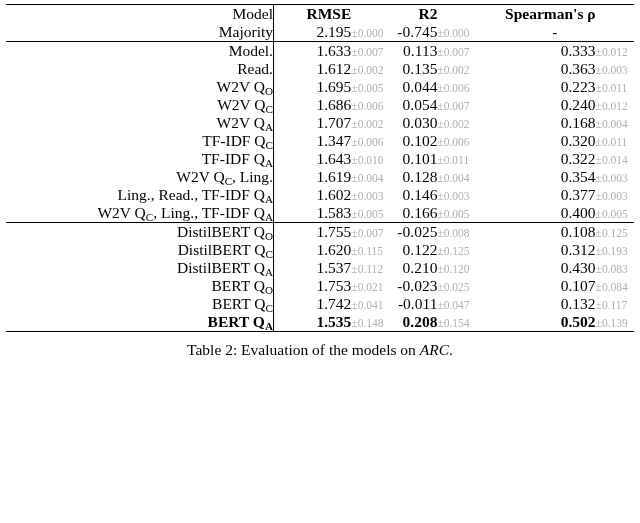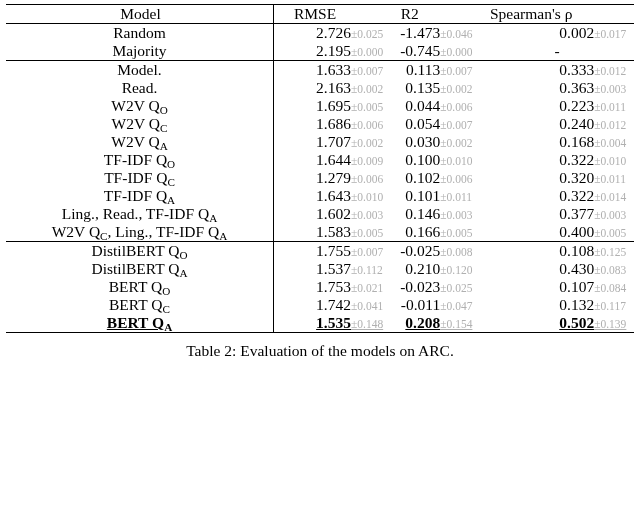--- a/index.html
+++ b/index.html
@@ -24,45 +24,46 @@
     width: 628px;
     margin: 4px 6px 0 6px;
     font-size: 15.5px;
   }
   table.results td, table.results th {
     padding: 0;
     vertical-align: baseline;
     white-space: nowrap;
   }
   .rule-top td { border-top: 1.6px solid #000; }
-  .rule-bottom td { border-bottom: 1.6px solid #000; text-decoration: underline; }
+  .rule-bottom td { border-bottom: 1.6px solid #000; }
   .hdr td {
     font-weight: normal;
     padding-bottom: 2px;
   }
   .cell-model {
-    text-align: center;
+    text-align: right;
     padding: 2.2px 8px 2.2px 2px;
     border-right: 1.2px solid #000;
     width: 265px;
   }
   .cell-val {
     text-align: right;
     padding: 2.2px 1px 2.2px 10px;
     font-variant-numeric: tabular-nums;
   }
   .cell-err {
     text-align: left;
     padding: 2.2px 6px 2.2px 3px;
     color: #b0b0b0;
     font-size: 11.5px;
   }
   .hdr .cell-val {
-    text-align: left;
+    text-align: right;
     padding-left: 10px;
+    font-weight: bold;
   }
   .hdr .cell-model { padding-left: 2px; }
   .hdr-rmse { padding-left: 20px !important; }
   .center-dash {
     text-align: center;
     padding: 2.2px 6px;
   }
   .bold { font-weight: bold; }
   sub {
     font-size: 0.72em;
@@ -70,67 +71,59 @@
     position: relative;
     top: 0.28em;
   }
   .caption {
     text-align: center;
     font-size: 15.5px;
     margin-top: 9px;
     font-family: "Liberation Serif", "DejaVu Serif", serif;
   }
   .caption .dataset {
+    font-style: italic;
   }
 </style>
 </head>
 <body>
 
 <div class="wrap">
 
   <table class="results">
     <tbody id="table-body">
         <tr class="hdr rule-top">
           <td class="cell-model">Model</td>
           <td class="cell-val hdr-rmse">RMSE</td>
           <td class="cell-err"></td>
           <td class="cell-val">R2</td>
           <td class="cell-err"></td>
           <td class="cell-val">Spearman's ρ</td>
           <td class="cell-err"></td>
         </tr>
-        <tr class="rule-top">
-          <td class="cell-model">Random</td>
-          <td class="cell-val">2.726</td>
-          <td class="cell-err">±0.025</td>
-          <td class="cell-val">-1.473</td>
-          <td class="cell-err">±0.046</td>
-          <td class="cell-val">0.002</td>
-          <td class="cell-err">±0.017</td>
-        </tr>
         <tr class="">
           <td class="cell-model">Majority</td>
           <td class="cell-val">2.195</td>
           <td class="cell-err">±0.000</td>
           <td class="cell-val">-0.745</td>
           <td class="cell-err">±0.000</td>
           <td class="center-dash" colspan="2">-</td>
         </tr>
         <tr class="rule-top">
           <td class="cell-model">Model.</td>
           <td class="cell-val">1.633</td>
           <td class="cell-err">±0.007</td>
           <td class="cell-val">0.113</td>
           <td class="cell-err">±0.007</td>
           <td class="cell-val">0.333</td>
           <td class="cell-err">±0.012</td>
         </tr>
         <tr class="">
           <td class="cell-model">Read.</td>
-          <td class="cell-val">2.163</td>
+          <td class="cell-val">1.612</td>
           <td class="cell-err">±0.002</td>
           <td class="cell-val">0.135</td>
           <td class="cell-err">±0.002</td>
           <td class="cell-val">0.363</td>
           <td class="cell-err">±0.003</td>
         </tr>
         <tr class="">
           <td class="cell-model">W2V Q<sub>O</sub></td>
           <td class="cell-val">1.695</td>
           <td class="cell-err">±0.005</td>
@@ -151,47 +144,47 @@
         <tr class="">
           <td class="cell-model">W2V Q<sub>A</sub></td>
           <td class="cell-val">1.707</td>
           <td class="cell-err">±0.002</td>
           <td class="cell-val">0.030</td>
           <td class="cell-err">±0.002</td>
           <td class="cell-val">0.168</td>
           <td class="cell-err">±0.004</td>
         </tr>
         <tr class="">
-          <td class="cell-model">TF-IDF Q<sub>O</sub></td>
-          <td class="cell-val">1.644</td>
-          <td class="cell-err">±0.009</td>
-          <td class="cell-val">0.100</td>
-          <td class="cell-err">±0.010</td>
-          <td class="cell-val">0.322</td>
-          <td class="cell-err">±0.010</td>
-        </tr>
-        <tr class="">
           <td class="cell-model">TF-IDF Q<sub>C</sub></td>
-          <td class="cell-val">1.279</td>
+          <td class="cell-val">1.347</td>
           <td class="cell-err">±0.006</td>
           <td class="cell-val">0.102</td>
           <td class="cell-err">±0.006</td>
           <td class="cell-val">0.320</td>
           <td class="cell-err">±0.011</td>
         </tr>
         <tr class="">
           <td class="cell-model">TF-IDF Q<sub>A</sub></td>
           <td class="cell-val">1.643</td>
           <td class="cell-err">±0.010</td>
           <td class="cell-val">0.101</td>
           <td class="cell-err">±0.011</td>
           <td class="cell-val">0.322</td>
           <td class="cell-err">±0.014</td>
         </tr>
         <tr class="">
+          <td class="cell-model">W2V Q<sub>C</sub>, Ling.</td>
+          <td class="cell-val">1.619</td>
+          <td class="cell-err">±0.004</td>
+          <td class="cell-val">0.128</td>
+          <td class="cell-err">±0.004</td>
+          <td class="cell-val">0.354</td>
+          <td class="cell-err">±0.003</td>
+        </tr>
+        <tr class="">
           <td class="cell-model">Ling., Read., TF-IDF Q<sub>A</sub></td>
           <td class="cell-val">1.602</td>
           <td class="cell-err">±0.003</td>
           <td class="cell-val">0.146</td>
           <td class="cell-err">±0.003</td>
           <td class="cell-val">0.377</td>
           <td class="cell-err">±0.003</td>
         </tr>
         <tr class="">
           <td class="cell-model">W2V Q<sub>C</sub>, Ling., TF-IDF Q<sub>A</sub></td>
@@ -203,20 +196,29 @@
           <td class="cell-err">±0.005</td>
         </tr>
         <tr class="rule-top">
           <td class="cell-model">DistilBERT Q<sub>O</sub></td>
           <td class="cell-val">1.755</td>
           <td class="cell-err">±0.007</td>
           <td class="cell-val">-0.025</td>
           <td class="cell-err">±0.008</td>
           <td class="cell-val">0.108</td>
           <td class="cell-err">±0.125</td>
+        </tr>
+        <tr class="">
+          <td class="cell-model">DistilBERT Q<sub>C</sub></td>
+          <td class="cell-val">1.620</td>
+          <td class="cell-err">±0.115</td>
+          <td class="cell-val">0.122</td>
+          <td class="cell-err">±0.125</td>
+          <td class="cell-val">0.312</td>
+          <td class="cell-err">±0.193</td>
         </tr>
         <tr class="">
           <td class="cell-model">DistilBERT Q<sub>A</sub></td>
           <td class="cell-val">1.537</td>
           <td class="cell-err">±0.112</td>
           <td class="cell-val">0.210</td>
           <td class="cell-err">±0.120</td>
           <td class="cell-val">0.430</td>
           <td class="cell-err">±0.083</td>
         </tr>

